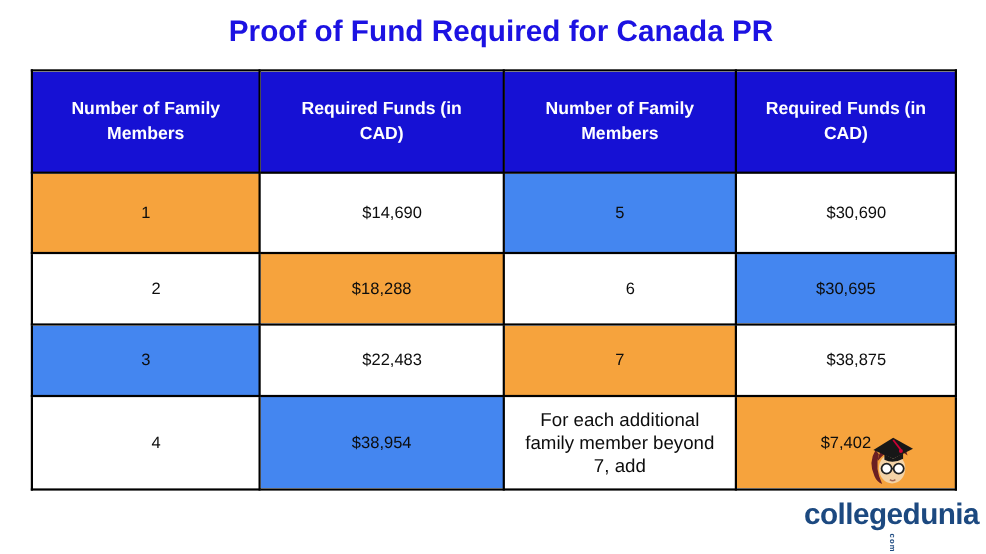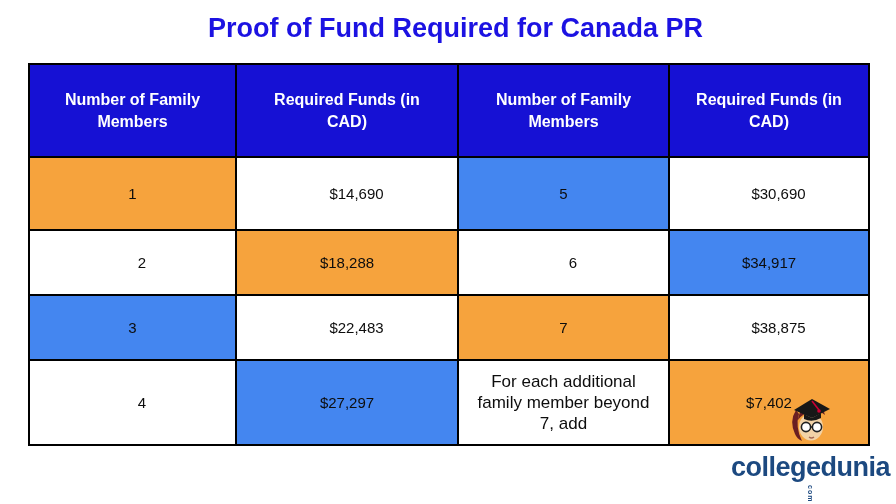--- a/index.html
+++ b/index.html
@@ -90,31 +90,31 @@
       <tr class="r-0">
         <td data-bg="orange">1</td>
         <td data-bg="white">$14,690</td>
         <td data-bg="blue">5</td>
         <td data-bg="white">$30,690</td>
       </tr>
       <tr class="r-1">
         <td data-bg="white">2</td>
         <td data-bg="orange">$18,288</td>
         <td data-bg="white">6</td>
-        <td data-bg="blue">$34,917</td>
+        <td data-bg="blue">$30,695</td>
       </tr>
       <tr class="r-2">
         <td data-bg="blue">3</td>
         <td data-bg="white">$22,483</td>
         <td data-bg="orange">7</td>
         <td data-bg="white">$38,875</td>
       </tr>
       <tr class="r-3">
         <td data-bg="white">4</td>
-        <td data-bg="blue">$27,297</td>
+        <td data-bg="blue">$38,954</td>
         <td data-bg="white">For each additional family member beyond 7, add</td>
         <td data-bg="orange">$7,402</td>
       </tr>
     </tbody>
   </table>
 
   <div class="logo">
     <span class="mascot">
       <svg width="44" height="50" viewBox="0 0 44 50" aria-hidden="true">
         <path d="M8 14 Q1 25 7 38 Q9 43 14 45 Q7 31 11 18 Z" fill="#6a1f22"></path>

